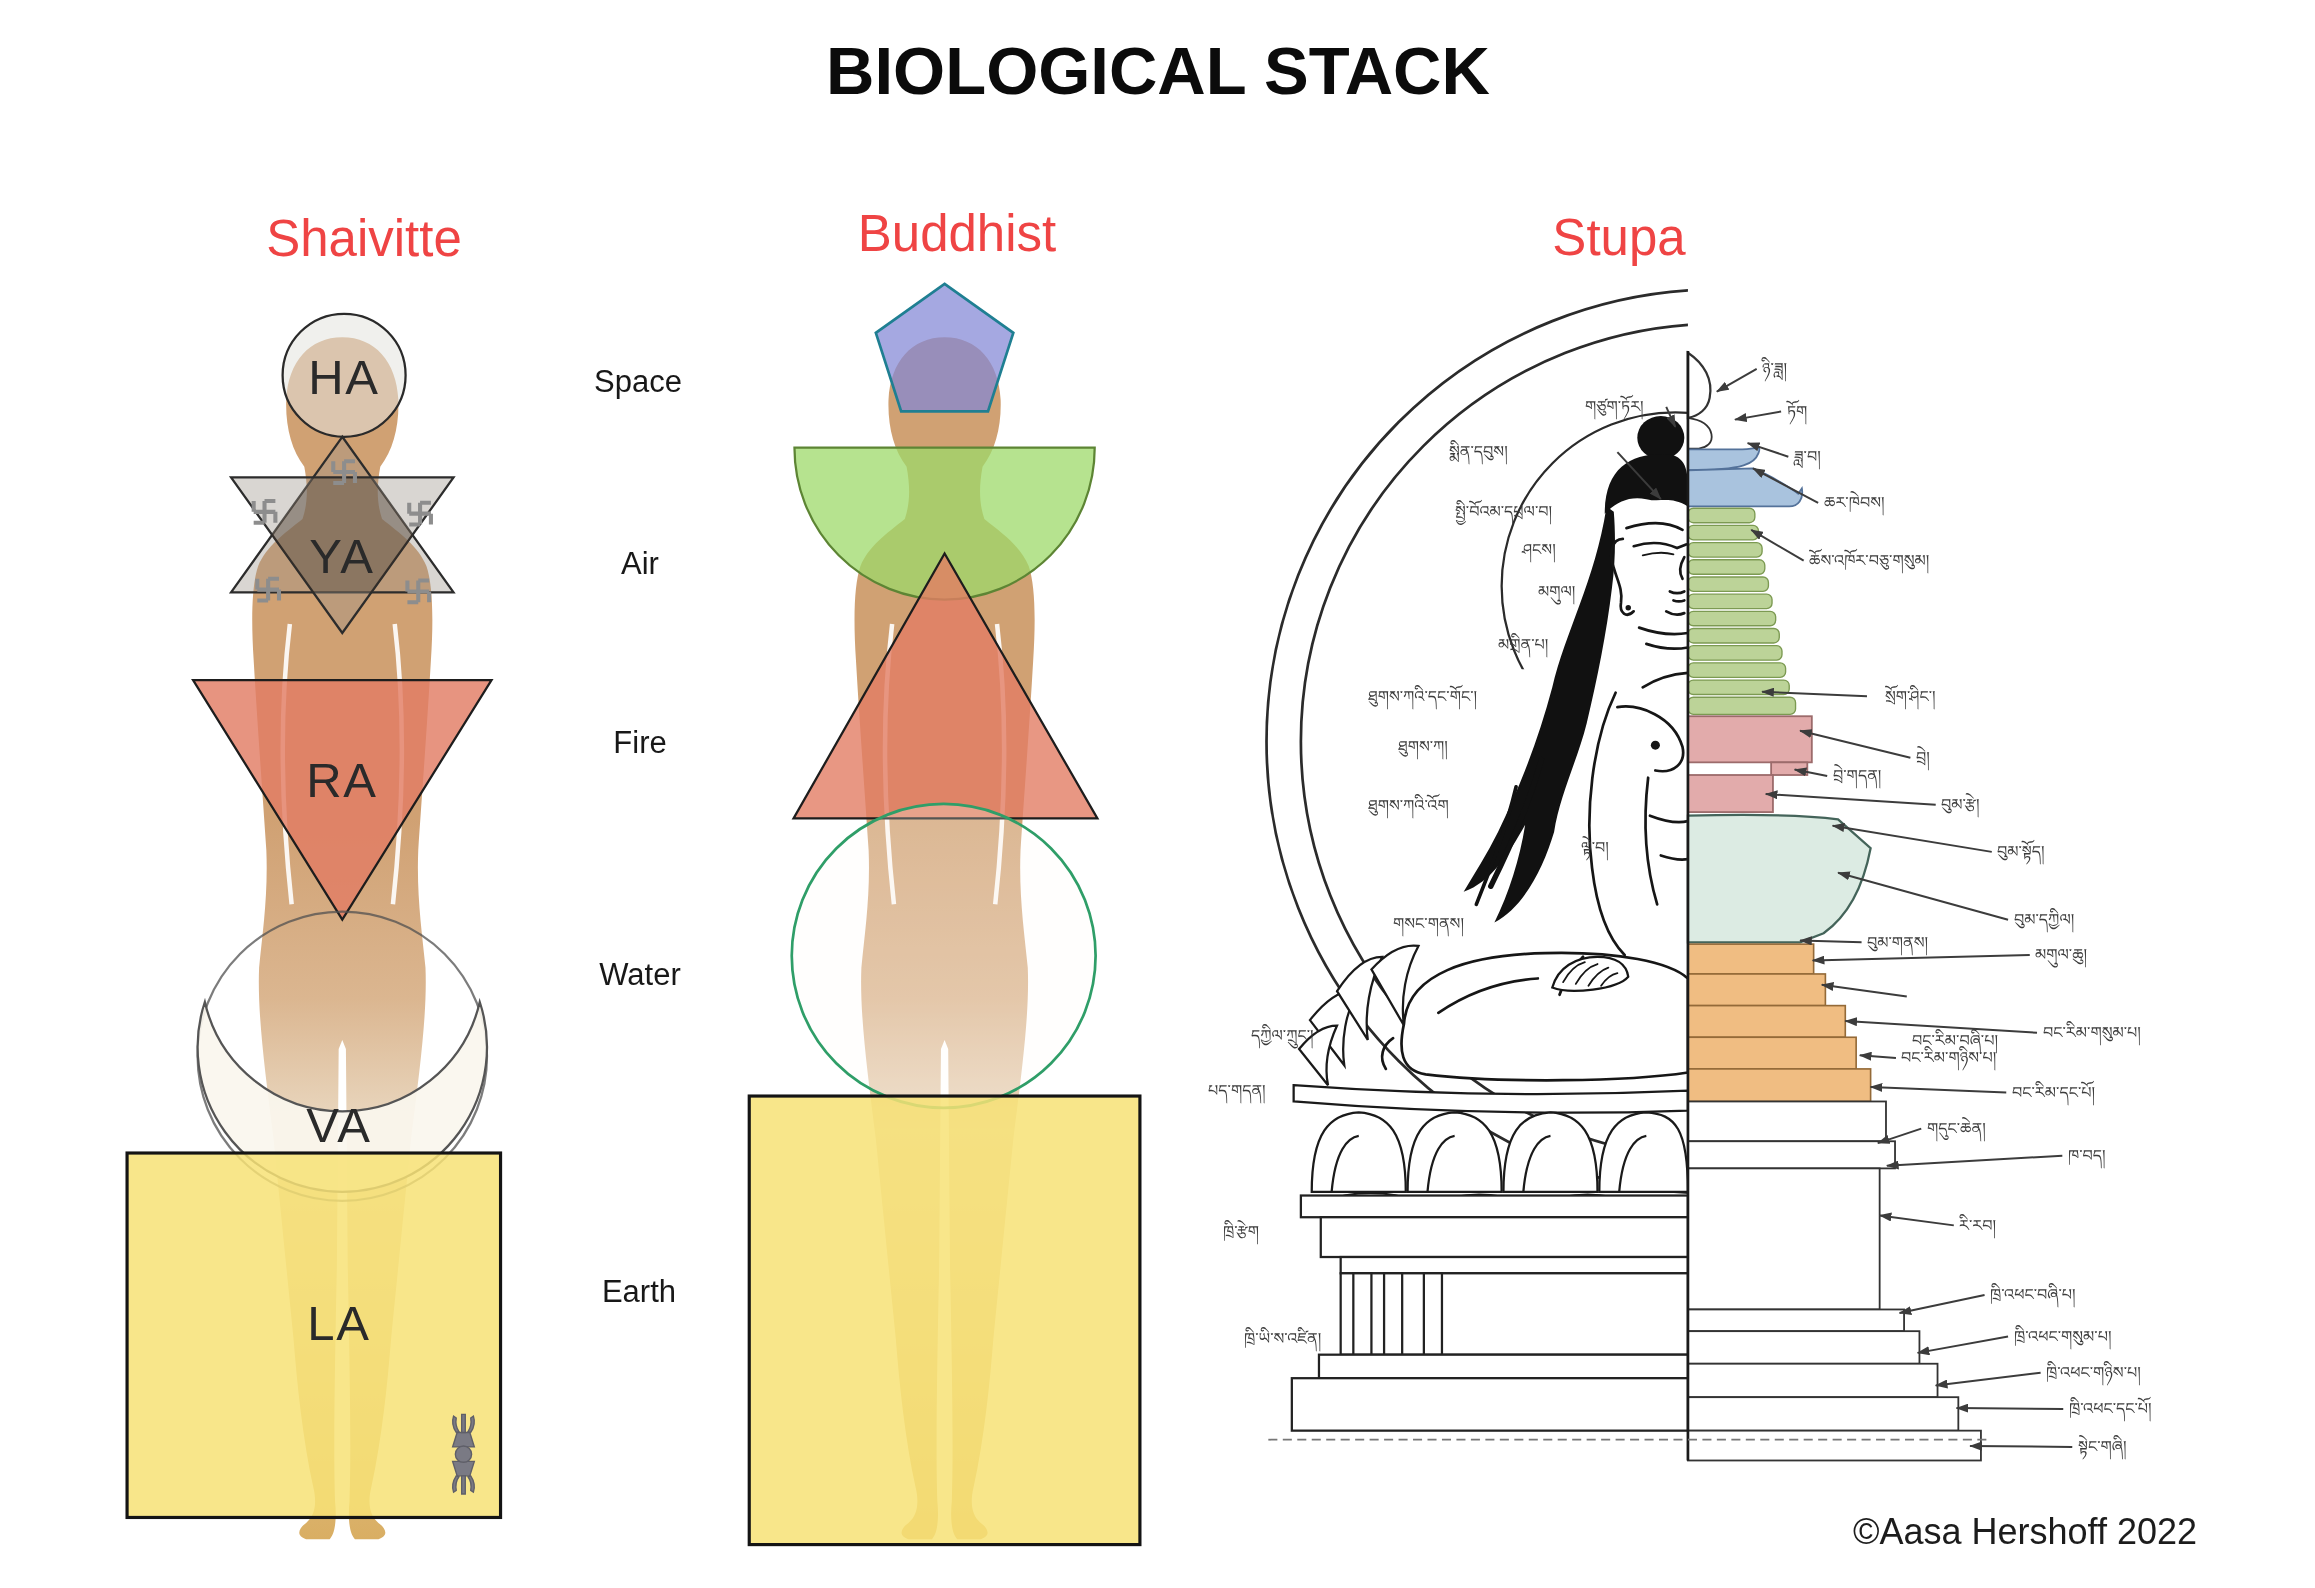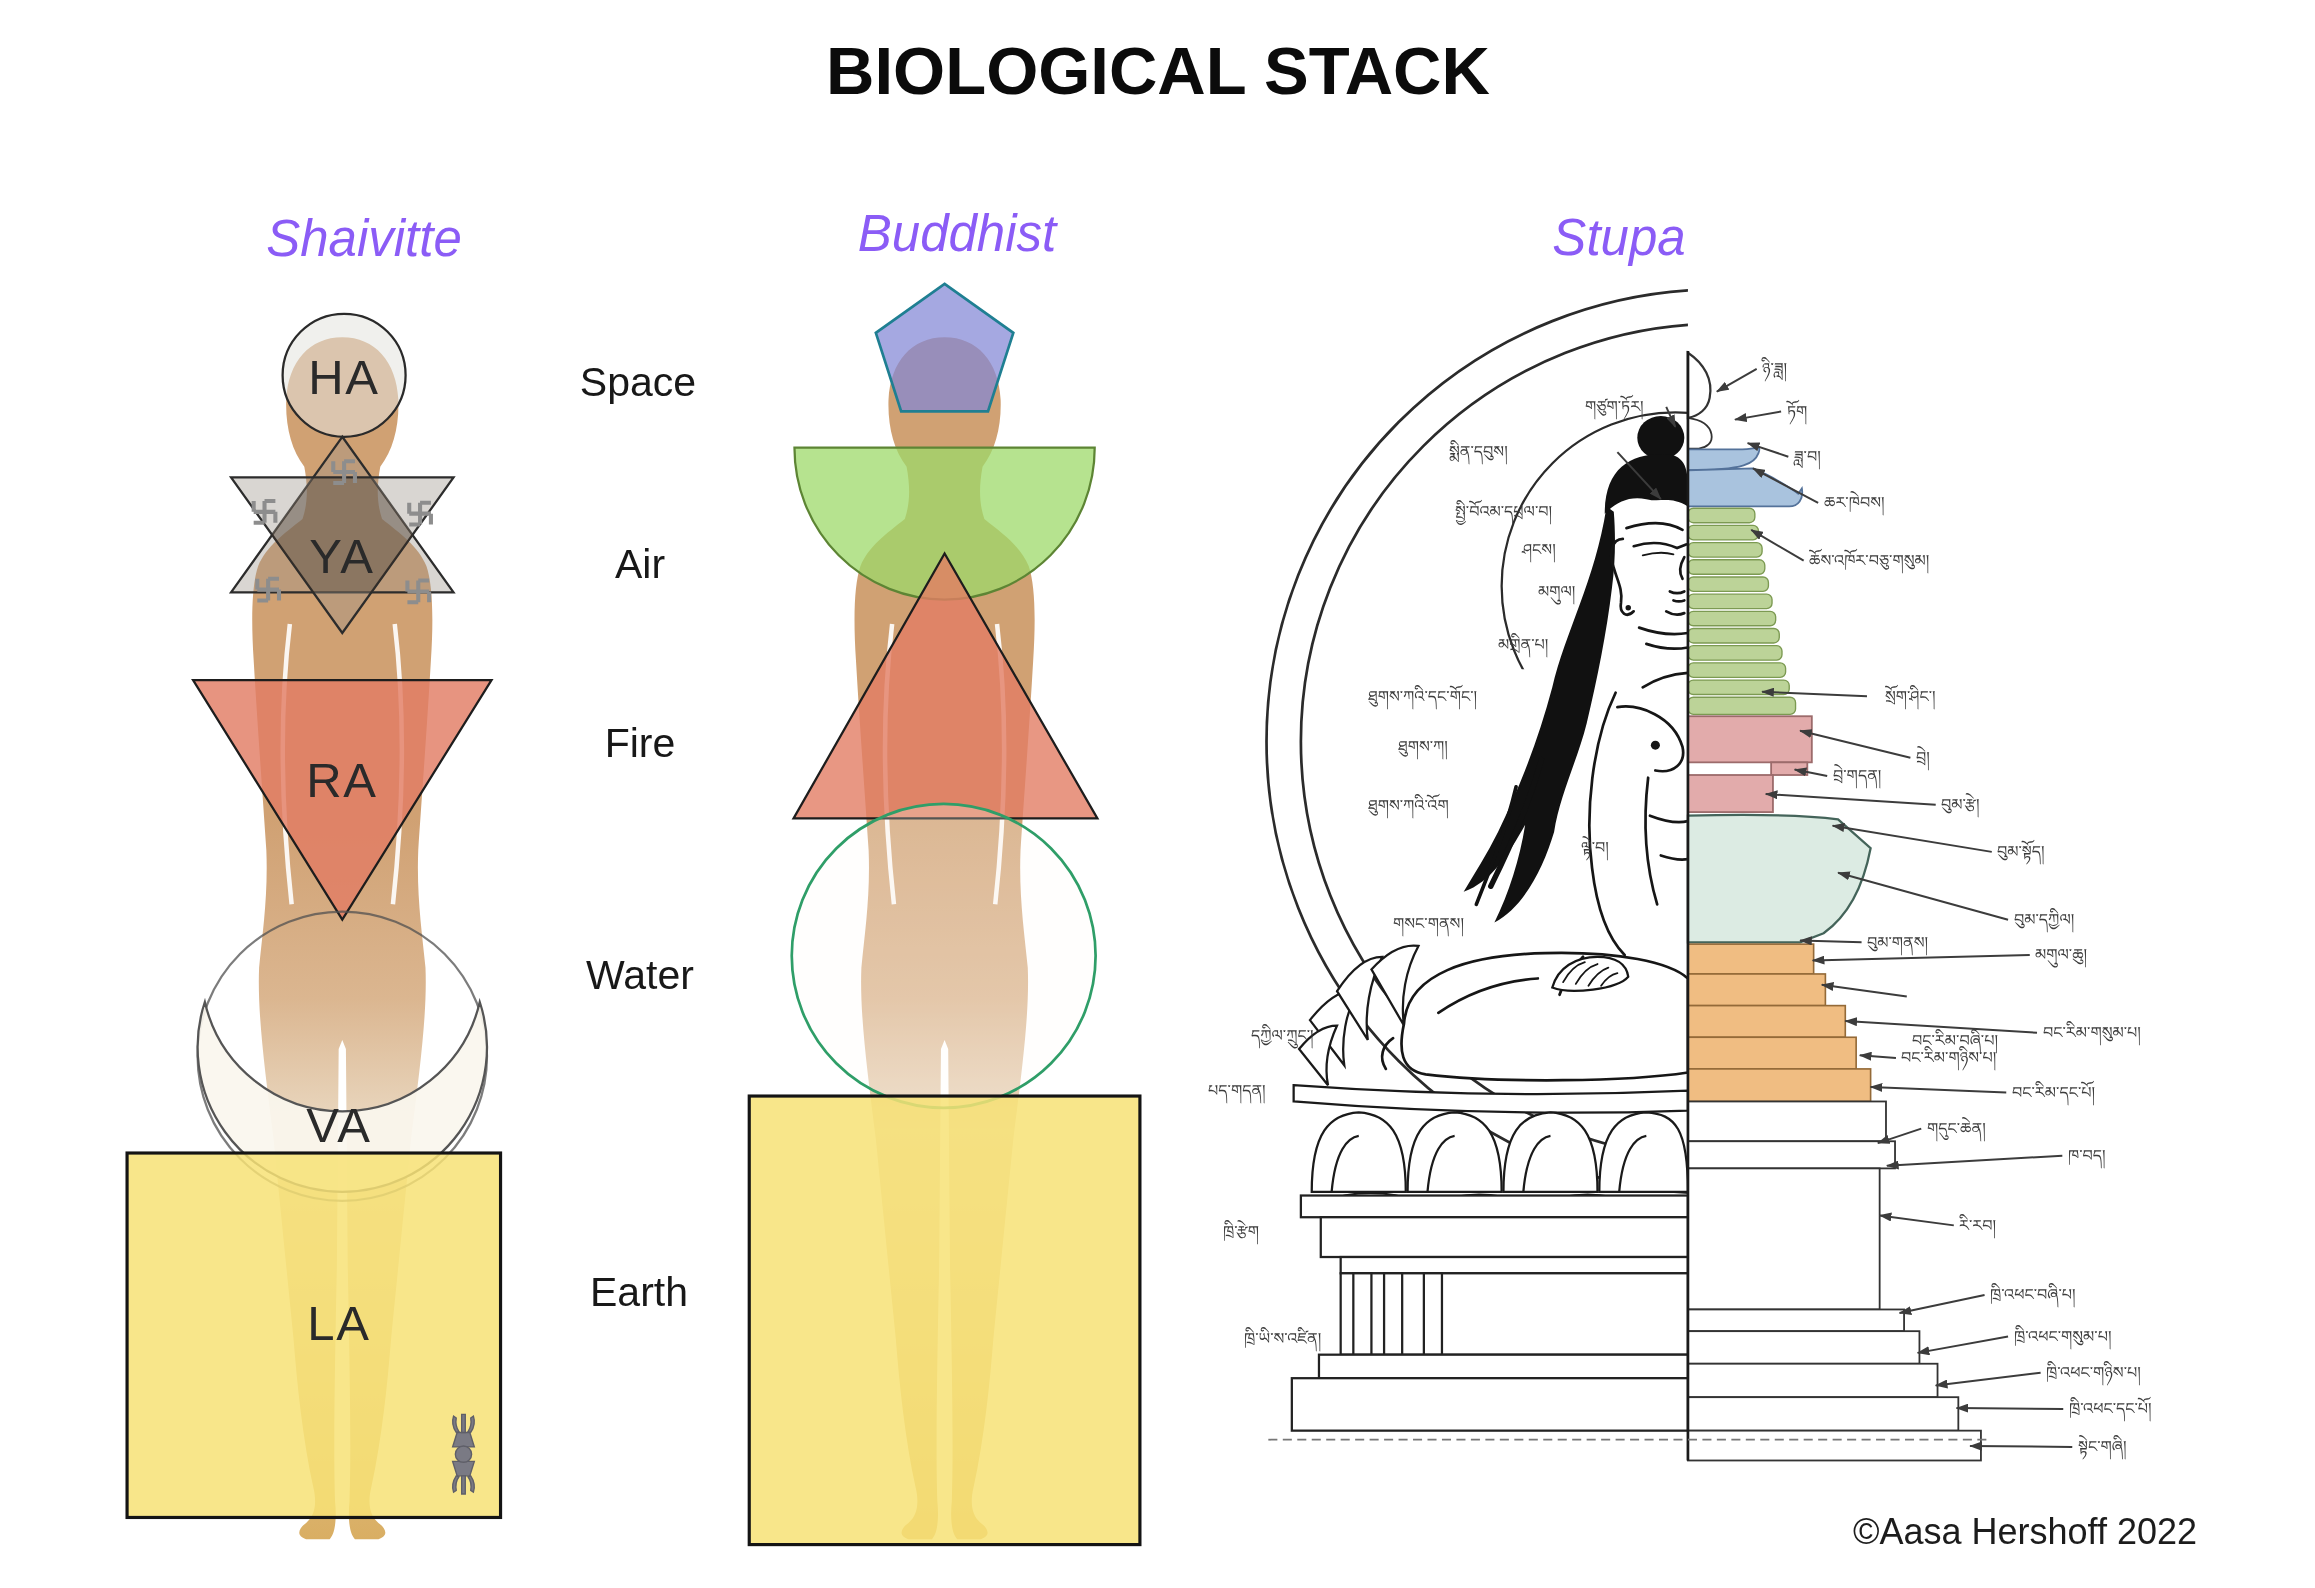--- a/index.html
+++ b/index.html
@@ -2,22 +2,22 @@
 <html style="--skin: #d0a173; --skin_light: #ecdfca; --ha_gray: #e4e3df; --star_gray: #9b948a; --star_center: #46342455; --ra_red: #e27d64; --va_cream: #faf6ee; --la_yellow: #f7e276; --pentagon_fill: #8286d6; --pentagon_stroke: #1f7f92; --air_green: #9ed96a; --air_stroke: #5d8534; --fire_red: #e27d64; --water_stroke: #2f9e68; --stupa_blue: #a9c3de; --stupa_green: #bcd398; --stupa_pink: #e2abab; --stupa_celadon: #dcebe3; --stupa_orange: #f0bd82; --ink: #161616; --leader: #3c3c3c; --swastika_gray: #8d8d8d; --vajra_gray: #7a7a84;font-size:14.5px"><head>
 <meta charset="utf-8">
 <style>
   html,body{margin:0;padding:0;background:#ffffff;}
   body{width:2316px;height:1588px;position:relative;overflow:hidden;
        font-family:"Liberation Sans","DejaVu Sans",sans-serif;color:#1a1a1a;}
   .abs{position:absolute;}
   .ctr{transform:translate(-50%,-50%);white-space:nowrap;}
   .vctr{transform:translateY(-50%);white-space:nowrap;}
   #title{font-size:67px;font-weight:800;letter-spacing:0px;color:#0b0b0b;}
-  .hdr{font-size:51px;font-weight:400;color:#8b5cf6;font-style:italic;}
-  .elem{font-size:41px;font-weight:400;color:#181818;}
+  .hdr{font-size:51px;font-weight:400;color:#ef4444;}
+  .elem{font-size:31px;font-weight:400;color:#181818;}
   .chakra{font-size:49px;font-weight:400;color:#2a2a2a;letter-spacing:1.8px;}
   .tib{font-size:16px;line-height:1.05;color:#3b3b3b;}
   .copy{font-size:36px;color:#1c1c1c;}
   svg{position:absolute;left:0;top:0;}
   .leader{stroke:#3c3c3c;stroke-width:2.2;fill:none;}
 </style>
 </head>
 <body>
 
 <svg id="scene" width="2316" height="1588" viewBox="0 0 2560 1756">

